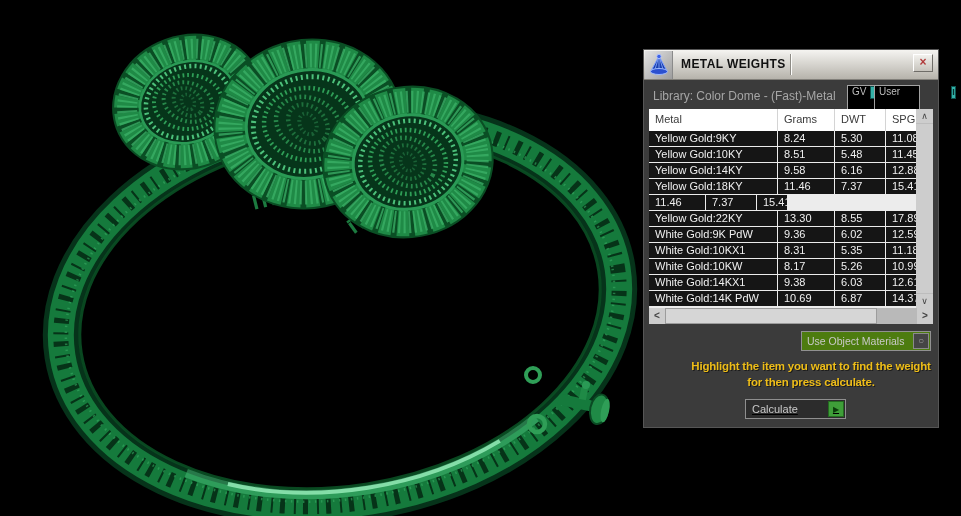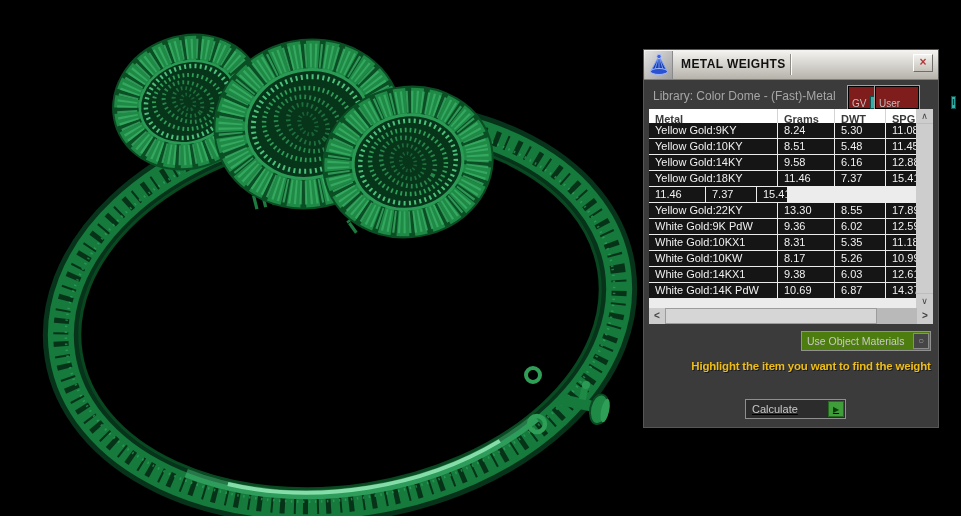--- a/index.html
+++ b/index.html
@@ -20,34 +20,34 @@
             display:flex;align-items:center;justify-content:center;}
   .title-text{position:absolute;left:37px;top:7px;font-size:12px;font-weight:bold;color:#111;
               letter-spacing:.4px;white-space:nowrap;}
   .title-groove{position:absolute;left:146px;top:4px;width:2px;height:21px;
                 border-left:1px solid #8d8b85;border-right:1px solid #fdfdfb;}
   .close-btn{position:absolute;right:5px;top:4px;width:20px;height:18px;
              background:linear-gradient(#f2f1ed,#c7c4bd);
              border:1px solid;border-color:#fff #6f6d68 #6f6d68 #fff;
              color:#b13b3b;font-size:12px;font-weight:bold;line-height:15px;text-align:center;cursor:default;}
   .library-label{position:absolute;left:9px;top:39px;font-size:12px;color:#a6a6a6;white-space:nowrap;}
-  .toggle{position:absolute;top:35px;height:25px;border:1px solid #a2a2a2;background:#7f1d1d;
-          box-shadow:0 0 0 1px #000 inset;display:flex;align-items:flex-end;}
+  .toggle{position:absolute;top:35px;height:25px;border:1px solid #a2a2a2;background:#000000;
+          box-shadow:0 0 0 1px #000 inset;display:flex;align-items:flex-start;}
   .toggle .tlabel{font-size:10px;color:#bdbdbd;padding:0 4px;flex:1;}
   .toggle .tind{width:14px;height:13px;margin-right:2px;background:#33b1a8;border:1px solid #0d5450;
                 color:#07312e;font-size:9px;font-weight:bold;text-align:center;line-height:11px;}
   #toggle-gv{left:203px;width:40px;}
   #toggle-user{left:230px;width:46px;gap:47px;}
 
   
   .table-wrap{position:absolute;left:5px;top:59px;width:284px;height:215px;background:#ececec;overflow:hidden;}
   .thead{display:flex;height:22px;}
   .thead .hc{background:#fff;color:#3a3a3a;font-size:11px;padding:4px 8px 0 6px;
-             border-right:1px solid #d4d4d4;white-space:nowrap;overflow:hidden;font-weight:bold;}
-  .tbody{position:absolute;left:0;top:14px;width:267px;}
+             border-right:1px solid #d4d4d4;white-space:nowrap;overflow:hidden;}
+  .tbody{position:absolute;left:0;top:22px;width:267px;}
   .trow{display:flex;height:16px;}
   .trow .tc{background:#151515;color:#f0f0f0;font-size:11px;line-height:15px;padding-left:6px;
             border-right:1px solid #ececec;border-bottom:1px solid #ececec;
             white-space:nowrap;overflow:hidden;}
   .col0{width:129px;} .col1{width:57px;} .col2{width:51px;} .col3{width:30px;border-right:none!important;}
   .vscroll{position:absolute;right:0;top:0;width:17px;height:199px;background:#cdcdcd;}
   .vscroll .arrow{position:absolute;left:0;width:17px;height:15px;color:#444;font-size:9px;
                   text-align:center;line-height:15px;background:#cdcdcd;}
   .vscroll .up{top:0;border-bottom:1px solid #bdbdbd;}
   .vscroll .down{bottom:0;border-top:1px solid #bdbdbd;}
@@ -283,20 +283,21 @@
       </div>
     </div>
 
     <div class="uom-btn">
       <span class="ulabel">Use Object Materials</span>
       <span class="uradio">○</span>
     </div>
 
     <div class="instruction">
       <div>Highlight the item you want to find the weight</div>
+      <div>for then press calculate.</div>
     </div>
 
     <div class="calc-btn">
       <span class="clabel">Calculate</span>
       <span class="cplay">▶</span>
     </div>
 
   </div>
 </div>
 

